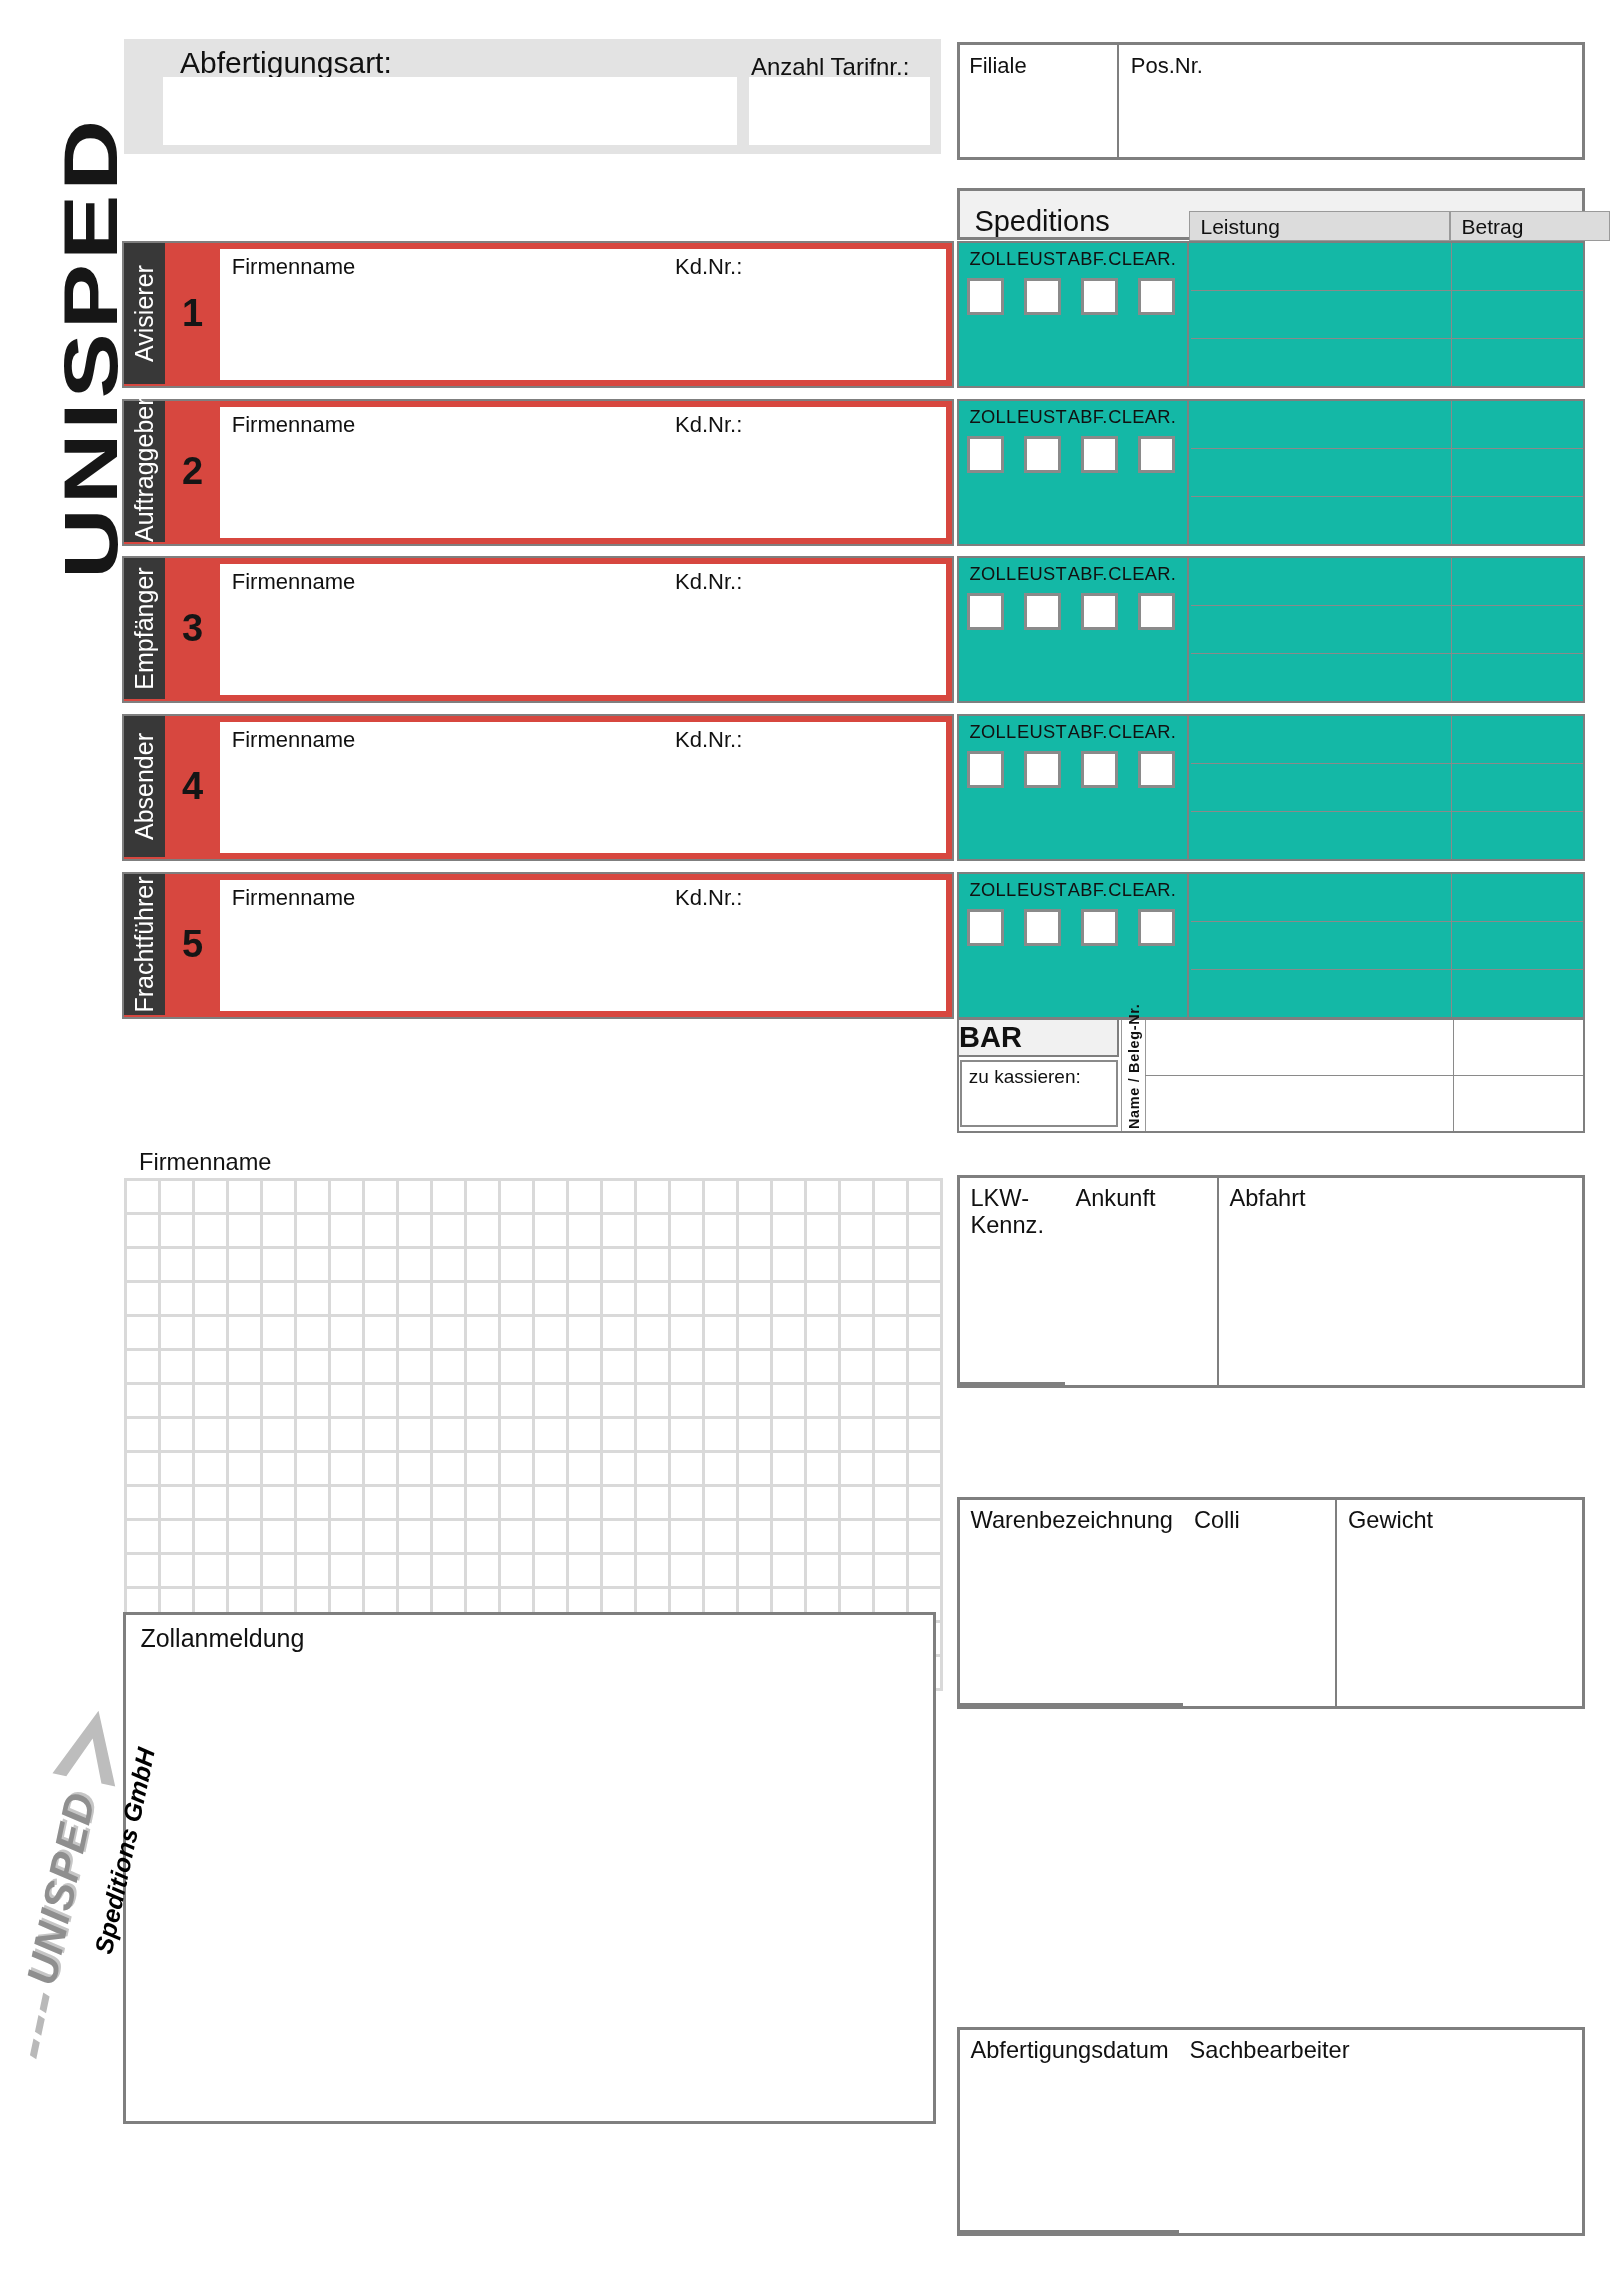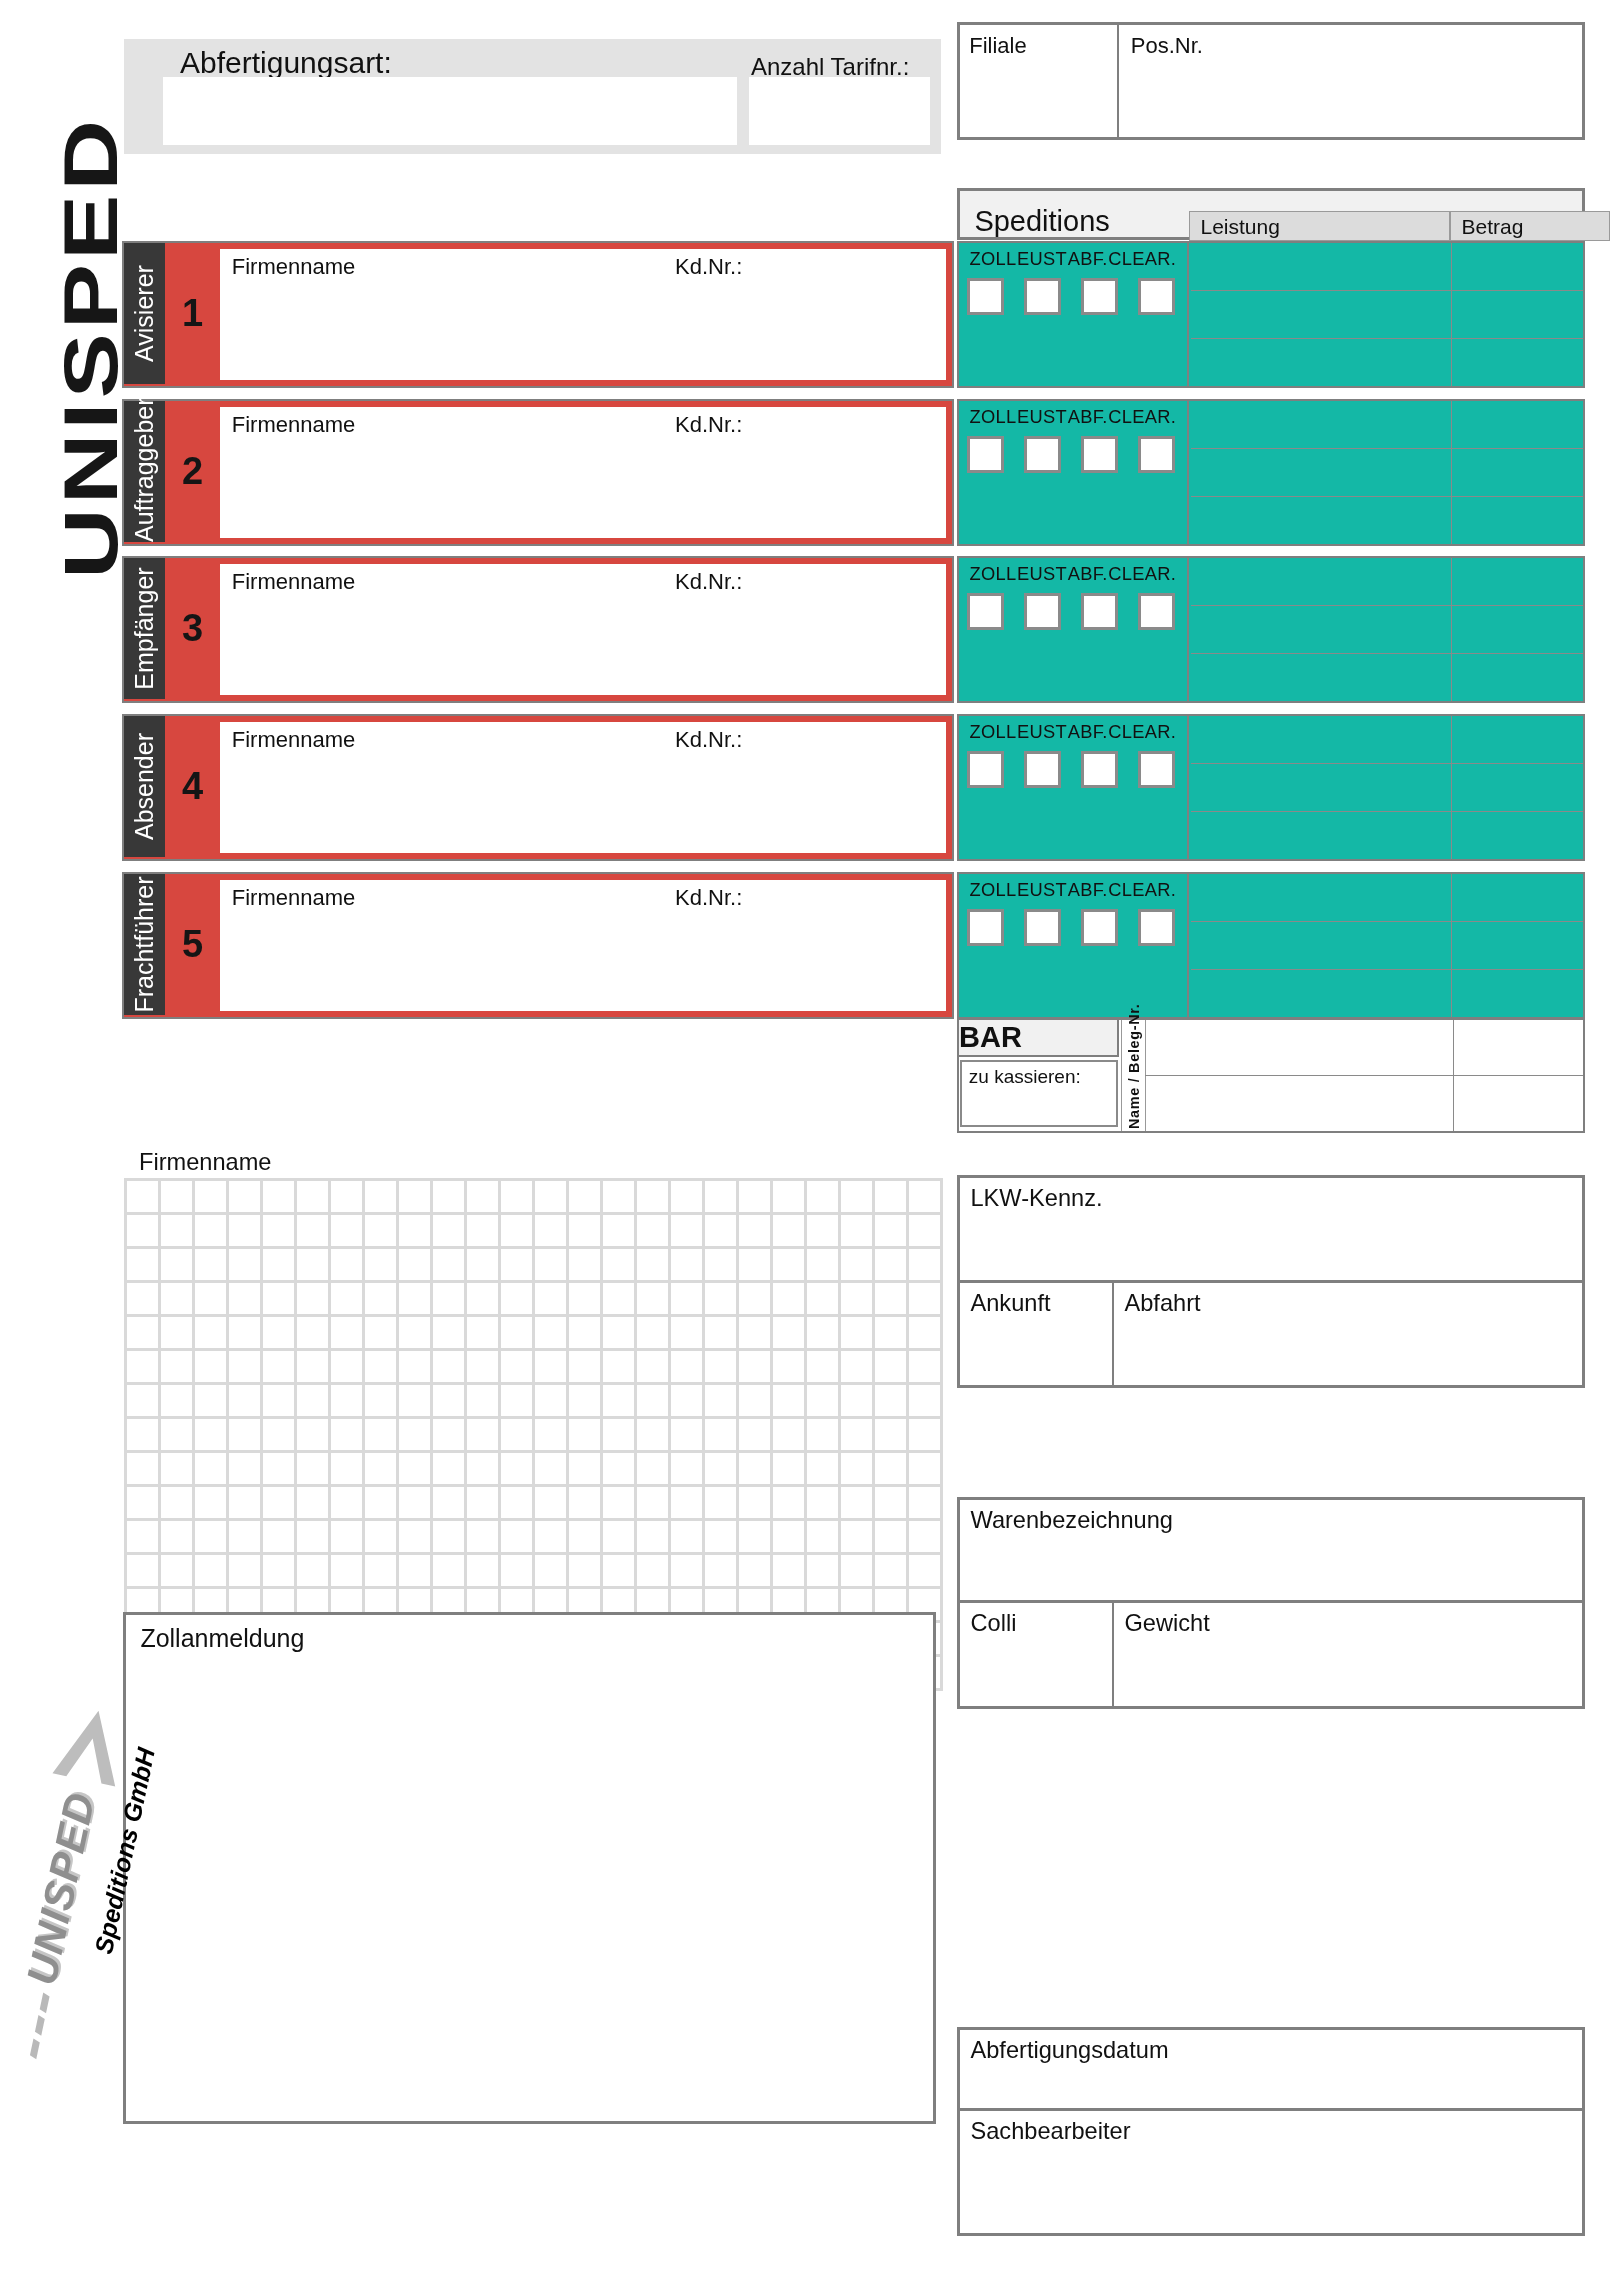--- a/index.html
+++ b/index.html
@@ -14,21 +14,21 @@
   .brand-v .squeeze{display:inline-block;transform:scaleY(0.78);transform-origin:0 50%;line-height:99px}
 
   
   .top-band{position:absolute;left:124px;top:39px;width:817px;height:115px;background:#e3e3e3}
   .lbl-abf{position:absolute;left:56px;top:6.5px;font-size:30px}
   .inp-abf{position:absolute;left:39px;top:38px;width:574px;height:68px;background:#fff}
   .lbl-anz{position:absolute;left:627px;top:14.4px;font-size:24px}
   .inp-anz{position:absolute;left:625px;top:38px;width:181px;height:68px;background:#fff}
 
   
-  .filiale-box{position:absolute;left:957px;top:22px;width:628px;height:118px;border:3.9px solid #7f7f7f;background:#fff;display:flex}
+  .filiale-box{position:absolute;left:957px;top:42px;width:628px;height:118px;border:3.9px solid #7f7f7f;background:#fff;display:flex}
   .filiale-cell{width:159px;border-right:2.6px solid #7f7f7f;padding:7.9px 9.2px;font-size:22px}
   .posnr-cell{flex:1;padding:7.9px 11.8px;font-size:22px}
 
   
   .abr-head{position:absolute;left:957px;top:188px;width:628px;height:52px;border:3.3px solid #7f7f7f;background:#f1f1f1}
   .abr-title{position:absolute;left:14.4px;top:14.4px;font-size:29px}
   .colhead{position:absolute;top:211px;height:30px;background:#dcdcdc;border:1.3px solid #9a9a9a;font-size:21px;padding:3.3px 0 0 10.5px}
   .colhead.leistung{left:1189px;width:261px}
   .colhead.betrag{left:1450px;width:160px}
 
@@ -69,21 +69,21 @@
   .br + .br{border-top:1.3px solid #8a8a8a}
   .bar .cl{width:309px;border-right:1.3px solid #8a8a8a}
 
   
   .anm-lbl{position:absolute;left:139px;top:1149px;font-size:23.6px}
   .grid{position:absolute;left:124px;top:1178px;width:819px;height:513px;background:#fff;
     background-image:repeating-linear-gradient(to right,#d9d9d9 0 2.6px,transparent 2.6px 34px),
                      repeating-linear-gradient(to bottom,#d9d9d9 0 2.6px,transparent 2.6px 34px)}
 
   
-  .fbox{position:absolute;left:957px;width:628px;border:3.3px solid #7f7f7f;background:#fff;display:flex;flex-direction:column}
+  .fbox{position:absolute;left:957px;width:628px;border:3.3px solid #7f7f7f;background:#fff;display:flex;flex-direction:row}
   .lkw{top:1175px;height:213px}
   .waren{top:1497px;height:212px}
   .fdat{top:2027px;height:209px}
   .ftop{border-bottom:3.3px solid #7f7f7f;padding:6.5px 10.5px;font-size:23.6px}
   .lkw .ftop{flex:0 0 105px}
   .waren .ftop{flex:0 0 103px}
   .fdat .ftop{flex:0 0 81px}
   .frow{flex:1;display:flex}
   .fcell-l{width:154px;border-right:2.6px solid #7f7f7f;padding:6.5px 10.5px;font-size:23.6px}
   .fcell-r{flex:1;padding:6.5px 10.5px;font-size:23.6px}

